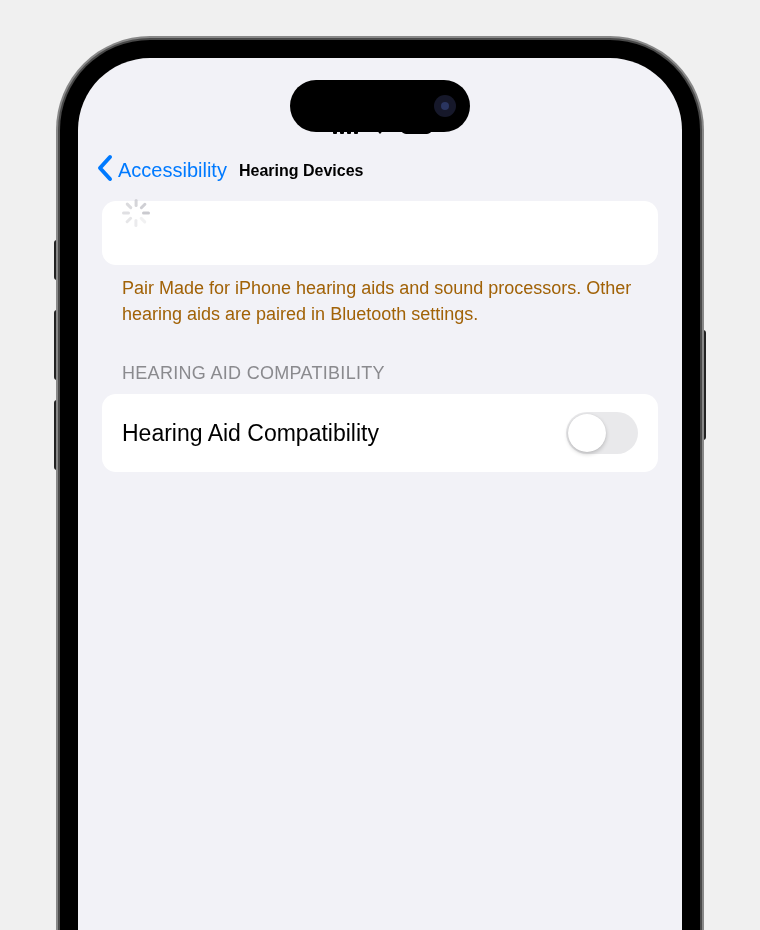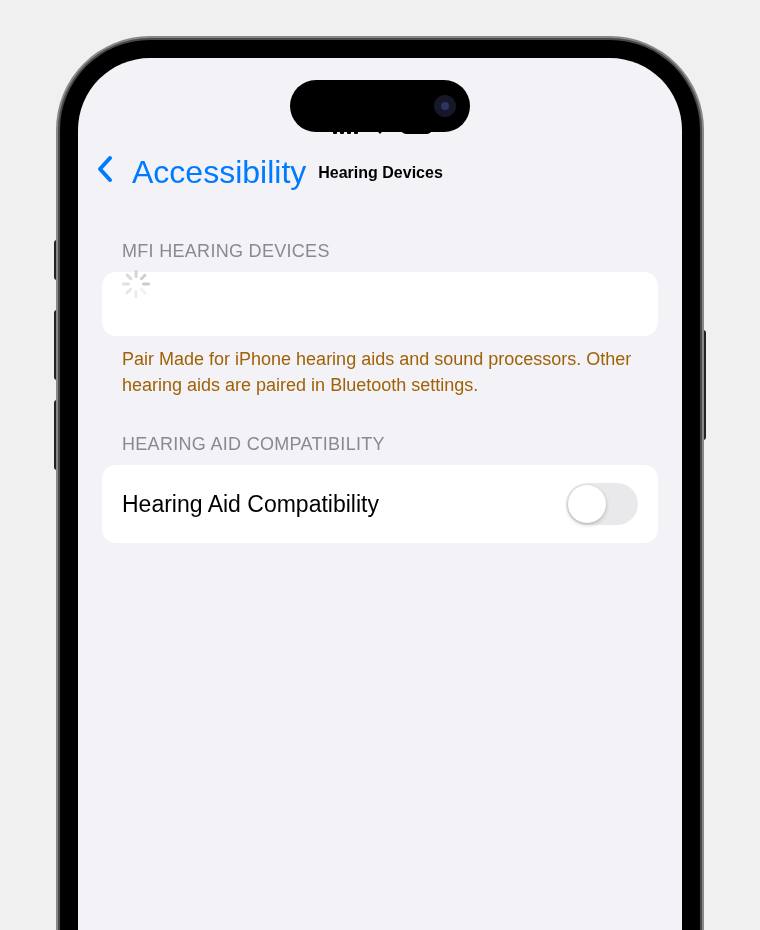--- a/index.html
+++ b/index.html
@@ -87,22 +87,22 @@
     .nav-bar {
       display: flex;
       align-items: center;
       padding: 18px 20px 14px 18px;
       gap: 4px;
     }
     .back-btn {
       display: flex;
       align-items: center;
       color: #007aff;
-      font-size: 32px;
-      gap: 18px;
+      font-size: 20px;
+      gap: 4px;
     }
     .nav-title {
       font-size: 16px;
       font-weight: 600;
       color: #000;
       margin-left: 8px;
     }
     .content { padding: 0 24px; }
     .section-header {
       font-size: 18px;
@@ -203,21 +203,20 @@
             <svg width="18" height="28" viewBox="0 0 18 28">
               <polyline points="14,3 4,14 14,25" fill="none" stroke="#007aff" stroke-width="4" stroke-linecap="round" stroke-linejoin="round"></polyline>
             </svg>
           </span>
           <span>Accessibility</span>
         </div>
         <div class="nav-title">Hearing Devices</div>
       </div>
 
       <div class="content">
-        <div class="section-header">MFI HEARING DEVICES</div>
         <div class="row-card">
           <span class="spinner">
             <span class="blade" style="transform: translate(-50%,-14px) rotate(0deg); opacity:0.35"></span>
             <span class="blade" style="transform: translate(-50%,-14px) rotate(45deg); opacity:0.45"></span>
             <span class="blade" style="transform: translate(-50%,-14px) rotate(90deg); opacity:0.55"></span>
             <span class="blade" style="transform: translate(-50%,-14px) rotate(135deg); opacity:0.65"></span>
             <span class="blade" style="transform: translate(-50%,-14px) rotate(180deg); opacity:0.75"></span>
             <span class="blade" style="transform: translate(-50%,-14px) rotate(225deg); opacity:0.85"></span>
             <span class="blade" style="transform: translate(-50%,-14px) rotate(270deg); opacity:0.95"></span>
             <span class="blade" style="transform: translate(-50%,-14px) rotate(315deg); opacity:0.25"></span>

